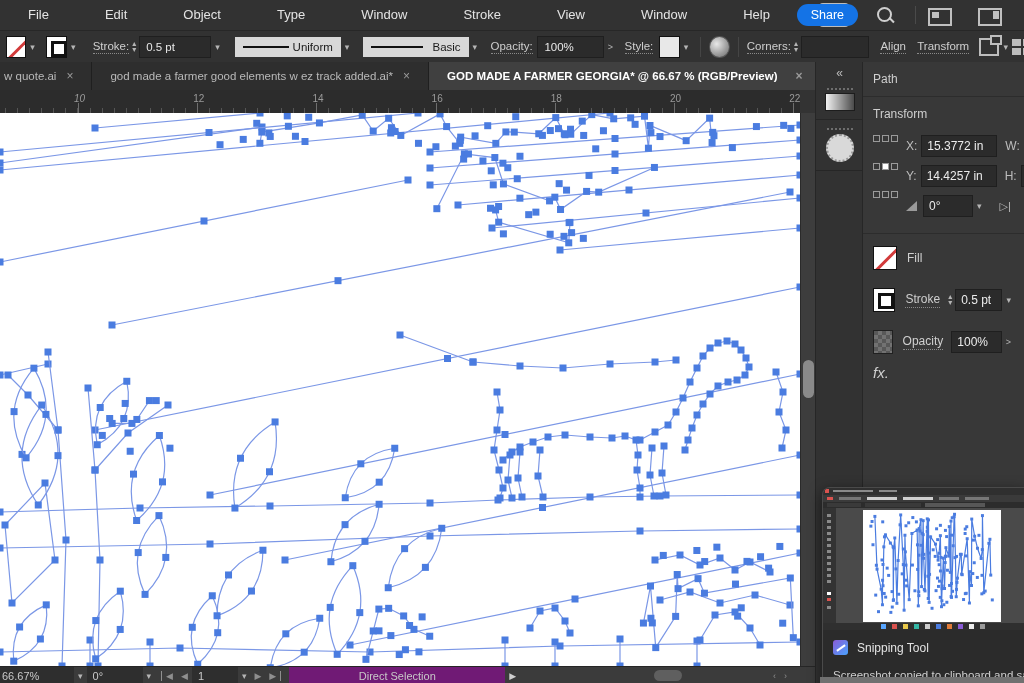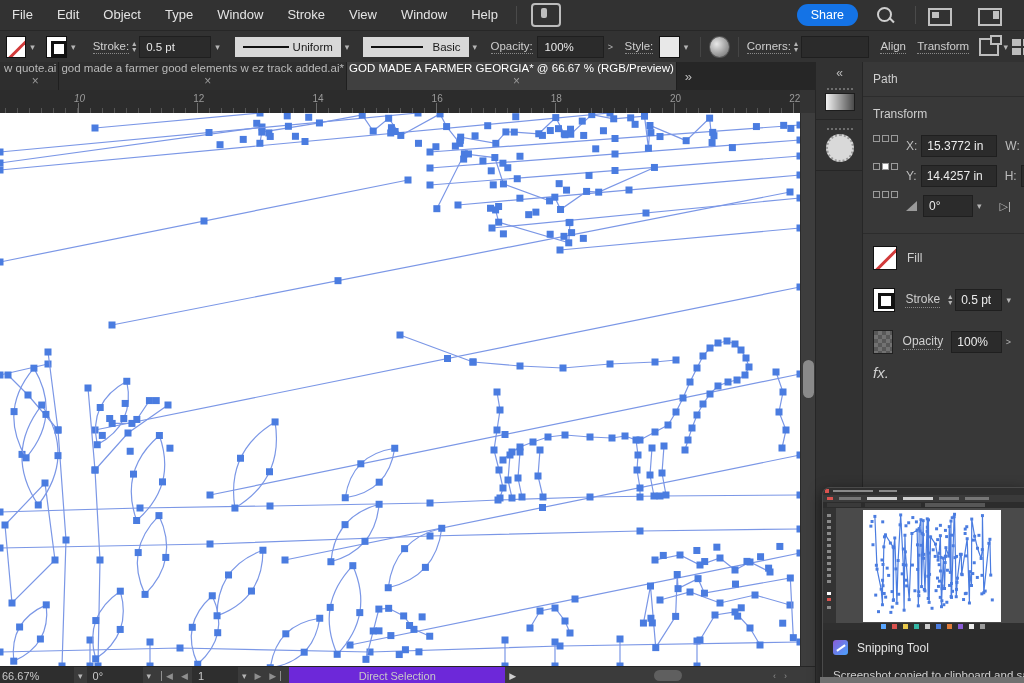--- a/index.html
+++ b/index.html
@@ -1,21 +1,21 @@
 <!DOCTYPE html>
 <html><head>
 <meta charset="utf-8">
 <style>
   html,body{margin:0;padding:0;background:#222;}
   .app{position:relative;width:1024px;height:683px;background:#333333;overflow:hidden;
        font-family:"Liberation Sans",sans-serif;-webkit-font-smoothing:antialiased;color:#ddd;}
   .abs{position:absolute;}
   
   .menubar{left:0;top:0;width:1024px;height:30px;background:#323232;display:flex;align-items:center;}
-  .menu-item{font-size:13px;color:#e4e4e4;padding:0 12px;line-height:30px;}
+  .menu-item{font-size:13px;color:#e4e4e4;padding:0 28px;line-height:30px;}
   .menu-divider{width:1px;height:18px;background:#4a4a4a;margin:0 6px;}
   .touch-ws{width:26px;height:20px;border:2px solid #bdbdbd;border-radius:4px;margin-left:8px;position:relative;}
   .touch-ws:after{content:"";position:absolute;left:8px;top:3px;width:6px;height:10px;background:#bdbdbd;border-radius:2px;}
   .share-btn{position:absolute;right:166px;top:4px;height:22px;padding:0 14px;background:#1473e6;color:#fff;
              font-size:12.5px;border-radius:11px;display:flex;align-items:center;}
   .search-ico{position:absolute;right:132px;top:7px;width:11px;height:11px;border:2px solid #cfcfcf;border-radius:50%;}
   .search-ico:after{content:"";position:absolute;left:9px;top:10px;width:7px;height:2px;background:#cfcfcf;transform:rotate(45deg);}
   .win-ico1{position:absolute;right:72px;top:8px;width:20px;height:14px;border:2px solid #c0c0c0;}
   .win-ico1:after{content:"";position:absolute;left:2px;top:2px;width:7px;height:6px;background:#c0c0c0;}
   .win-ico2{position:absolute;right:22px;top:8px;width:20px;height:14px;border:2px solid #c0c0c0;}
@@ -37,42 +37,42 @@
              padding:0 8px;width:96px;font-size:11.5px;position:relative;}
   .lightdrop .lnline{position:absolute;left:8px;top:9px;height:2px;background:#111;}
   .recolor{width:20px;height:20px;border-radius:50%;background:radial-gradient(circle at 35% 35%,#e8e8e8,#9a9a9a 60%,#6a6a6a);border:1px solid #555;}
   .cgap{width:1px;height:20px;background:#454545;margin:0 8px;}
   .grid-ico{width:18px;height:16px;display:grid;grid-template-columns:9px 7px;grid-gap:2px;}
   .grid-ico div{background:#bdbdbd;}
   .arrange-ico{width:18px;height:14px;border:2px solid #bdbdbd;position:relative;}
   .arrange-ico:after{content:"";position:absolute;right:-5px;top:-5px;width:8px;height:6px;background:#323232;border:2px solid #bdbdbd;}
   
   .tabbar{left:0;top:62px;width:815px;height:28px;background:#262626;display:flex;align-items:stretch;overflow:hidden;}
-  .tab{display:flex;align-items:center;padding:0 2px;font-size:11.5px;color:#b9b9b9;background:#2e2e2e;
-       border-right:1px solid #1f1f1f;white-space:nowrap;flex-direction:column;}
+  .tab{display:flex;align-items:center;padding:0 18px;font-size:11.5px;color:#b9b9b9;background:#2e2e2e;
+       border-right:1px solid #1f1f1f;white-space:nowrap;}
   .tab .close{margin-left:10px;color:#9a9a9a;font-size:12px;}
-  .tab.active{background:#404040;color:#fff;font-weight:normal;}
+  .tab.active{background:#404040;color:#fff;font-weight:bold;gap:8px;}
   .tab-overflow{margin-left:8px;align-self:center;color:#bdbdbd;font-size:13px;}
   
   .ruler{left:0;top:90px;width:800px;height:23px;background:#2c2c2c;border-bottom:1px solid #1c1c1c;overflow:hidden;
     background-image:
       repeating-linear-gradient(90deg,#6e6e6e 0 1px,transparent 1px 119.2px),
       repeating-linear-gradient(90deg,#555 0 1px,transparent 1px 11.92px);
     background-size:100% 10px,100% 5px;background-position:78px bottom,78px bottom;background-repeat:repeat-x;}
   .ruler span{position:absolute;top:3px;font-size:10px;color:#9a9a9a;}
   
   .canvas{left:0;top:113px;width:800px;height:553px;background:#ffffff;}
   
   .vscroll{left:800px;top:113px;width:15px;height:553px;background:#3d3d3d;border-left:1px solid #2a2a2a;}
   .vthumb{position:absolute;left:2px;top:247px;width:11px;height:38px;background:#8a8a8a;border-radius:6px;}
   
   .statusbar{left:0;top:666px;width:815px;height:17px;background:#3b3b3b;border-top:1px solid #262626;
              display:flex;align-items:center;font-size:11px;color:#c8c8c8;}
   .sfield{background:#2e2e2e;height:17px;display:flex;align-items:center;padding:0 6px;}
-  .tool-bar{background:#6d28d9;height:17px;display:flex;align-items:center;justify-content:center;}
+  .tool-bar{background:#701a75;height:17px;display:flex;align-items:center;justify-content:center;}
   .hscroll{position:relative;height:13px;flex:1;margin:0 4px;}
   .hthumb{position:absolute;left:130px;top:1px;width:28px;height:11px;background:#5f5f5f;border-radius:6px;}
   .navg{color:#8f8f8f;font-size:9px;padding:0 4px;}
   
   .iconcol{left:815px;top:62px;width:47px;height:621px;background:#323232;border-left:1px solid #262626;}
   .collapse{text-align:center;color:#bdbdbd;font-size:12px;padding-top:4px;}
   .grip{width:26px;margin:8px auto 3px auto;border-top:2px dotted #6e6e6e;}
   .grad-ico{width:28px;height:16px;margin:2px auto;background:linear-gradient(90deg,#f2f2f2,#4a4a4a);border:1px solid #1d1d1d;}
   .dotcircle{width:24px;height:24px;margin:4px auto;border-radius:50%;background:#d9d9d9;border:2px dotted #9a9a9a;}
   .colsep{width:100%;border-top:1px solid #262626;margin-top:8px;}

